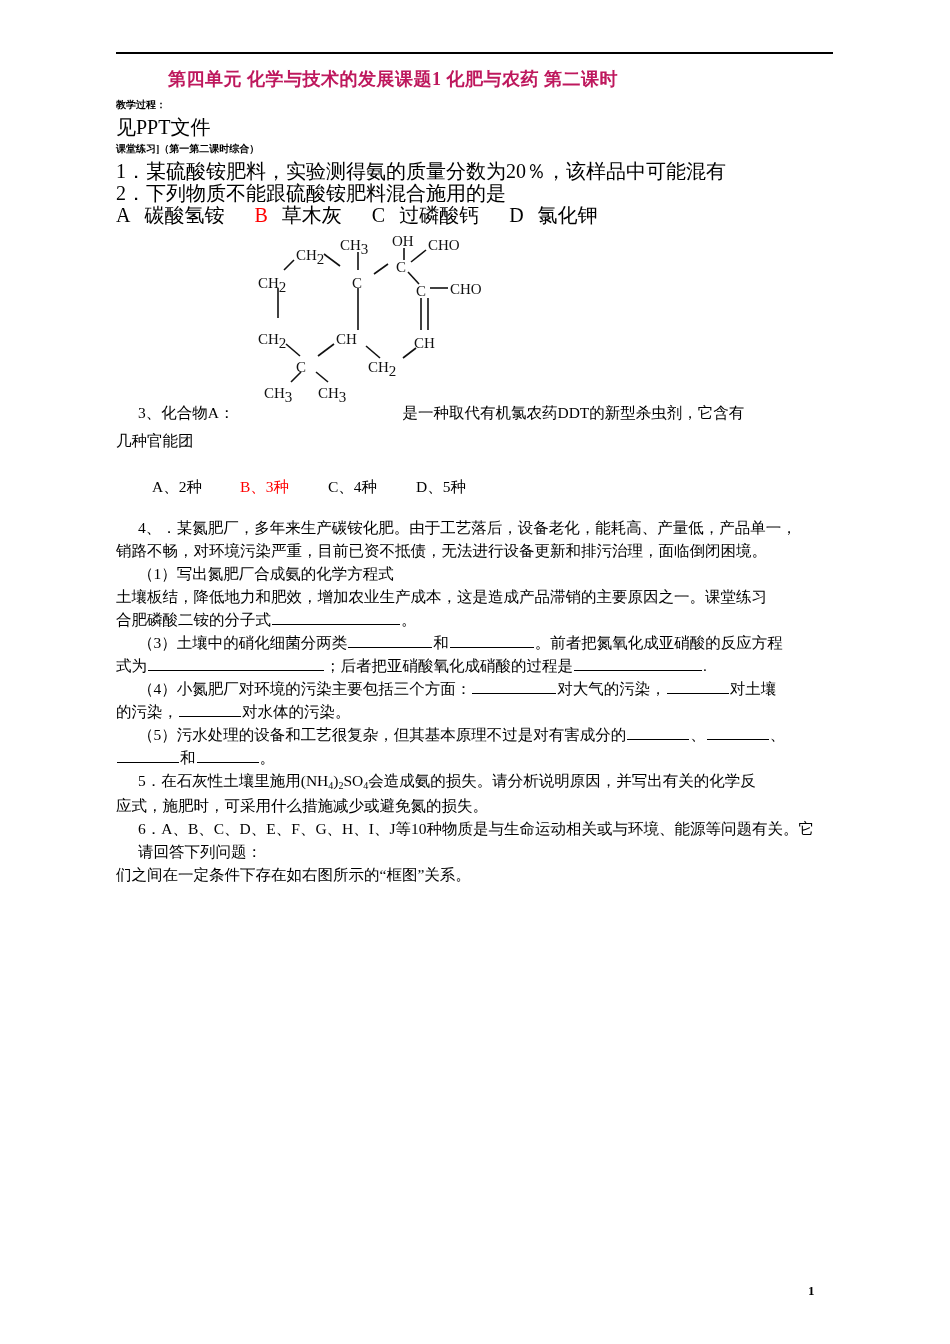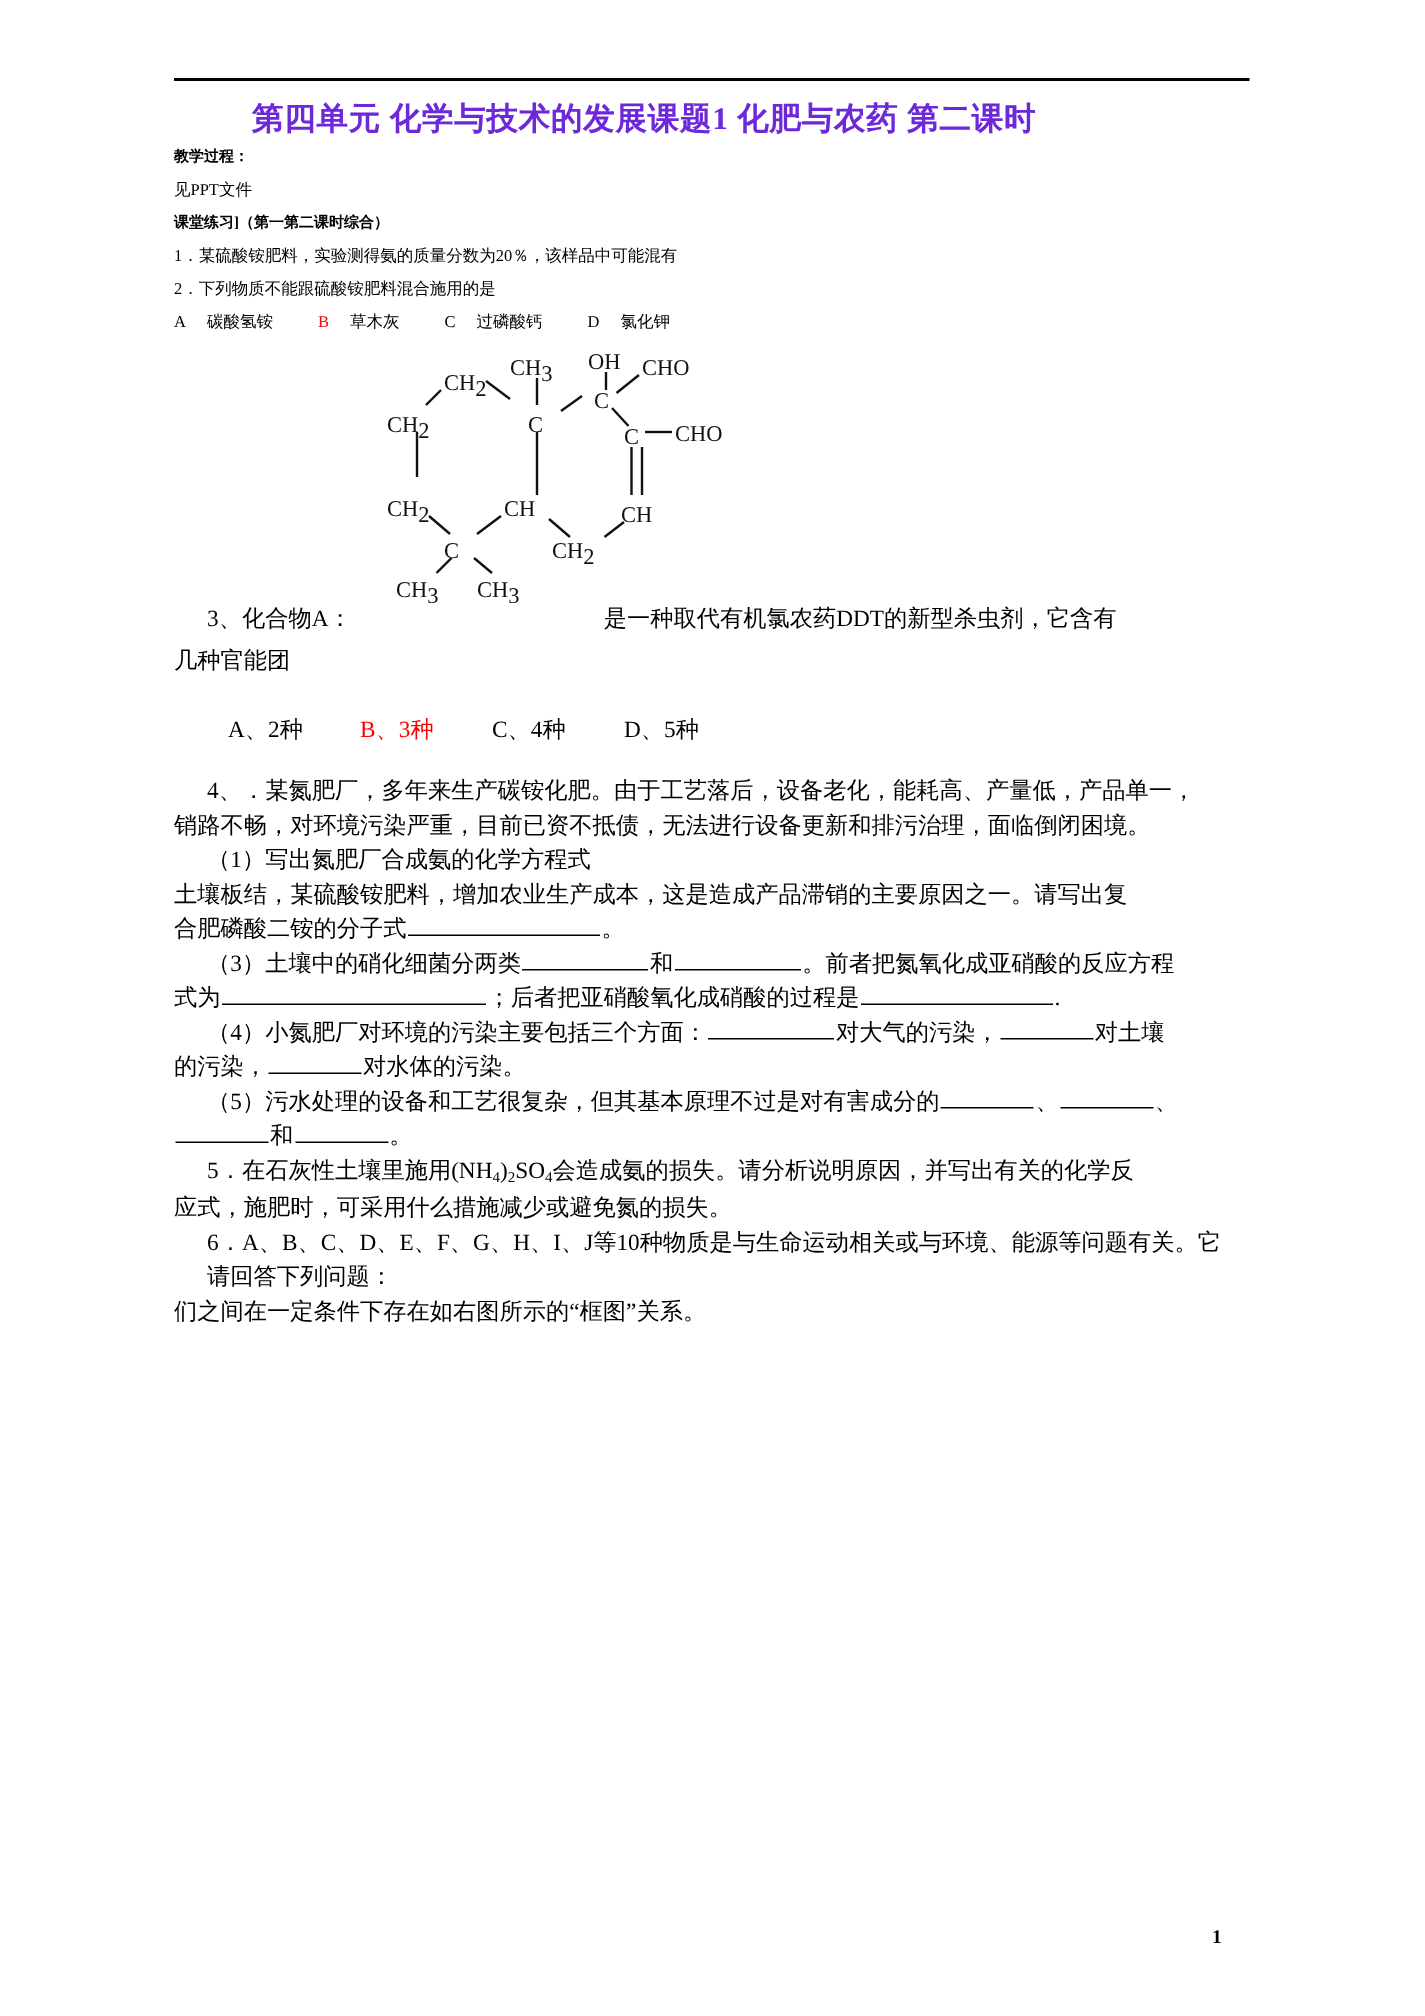--- a/index.html
+++ b/index.html
@@ -36,37 +36,37 @@
 
   
   .content {
     position: absolute;
     left: 116px;
     top: 64px;
     width: 730px;
   }
 
   .doc-title {
-    color: #6d28d9;
+    color: #be185d;
     font-weight: bold;
-    font-size: 21px;
+    font-size: 18px;
     line-height: 30px;
     text-align: left;
     padding-left: 52px;
     letter-spacing: 0.5px;
     white-space: nowrap;
   }
 
   .bold-line {
     font-weight: bold;
     font-size: 10px;
     line-height: 22px;
   }
   .line {
-    font-size: 11px;
+    font-size: 20px;
     line-height: 22px;
   }
   .red { color: #ff0000; }
 
   .sp { display: inline-block; }
   .sp2 { width: 14px; }
   .sp3 { width: 22px; }
   .sp4 { width: 30px; }
 
   
@@ -234,21 +234,21 @@
 
     <div class="opts-row">
       <span class="o"><span>A</span><span>、2种</span></span><span class="o red"><span>B</span><span>、3种</span></span><span class="o"><span>C</span><span>、4种</span></span><span class="o"><span>D</span><span>、5种</span></span>
     </div>
 
     <div class="para gapTop"><span class="sp sp3"></span><span>4、．某氮肥厂，多年来生产碳铵化肥。由于工艺落后，设备老化，能耗高、产量低，产品单一，</span></div>
     <div class="para">销路不畅，对环境污染严重，目前已资不抵债，无法进行设备更新和排污治理，面临倒闭困境。</div>
 
     <div class="para"><span class="sp sp3"></span><span>（1）写出氮肥厂合成氨的化学方程式</span></div>
 
-    <div class="para">土壤板结，某硫酸铵肥料，增加农业生产成本，这是造成产品滞销的主要原因之一。请写出复</div>
+    <div class="para">土壤板结，降低地力和肥效，增加农业生产成本，这是造成产品滞销的主要原因之一。课堂练习</div>
     <div class="para"><span>合肥磷酸二铵的分子式</span><span class="blank b-xl"></span><span>。</span></div>
 
     <div class="para"><span class="sp sp3"></span><span>（3）土壤中的硝化细菌分两类</span><span class="blank b-m"></span><span>和</span><span class="blank b-m"></span><span>。前者把氮氧化成亚硝酸的反应方程</span></div>
     <div class="para"><span>式为</span><span class="blank" style="width:176px"></span><span>；后者把亚硝酸氧化成硝酸的过程是</span><span class="blank b-xl"></span><span>.</span></div>
 
     <div class="para"><span class="sp sp3"></span><span>（4）小氮肥厂对环境的污染主要包括三个方面：</span><span class="blank b-m"></span><span>对大气的污染，</span><span class="blank b-s"></span><span>对土壤</span></div>
     <div class="para"><span>的污染，</span><span class="blank b-s"></span><span>对水体的污染。</span></div>
 
     <div class="para"><span class="sp sp3"></span><span>（5）污水处理的设备和工艺很复杂，但其基本原理不过是对有害成分的</span><span class="blank b-s"></span><span>、</span><span class="blank b-s"></span><span>、</span></div>
     <div class="para"><span class="blank b-s"></span><span>和</span><span class="blank b-s"></span><span>。</span></div>

